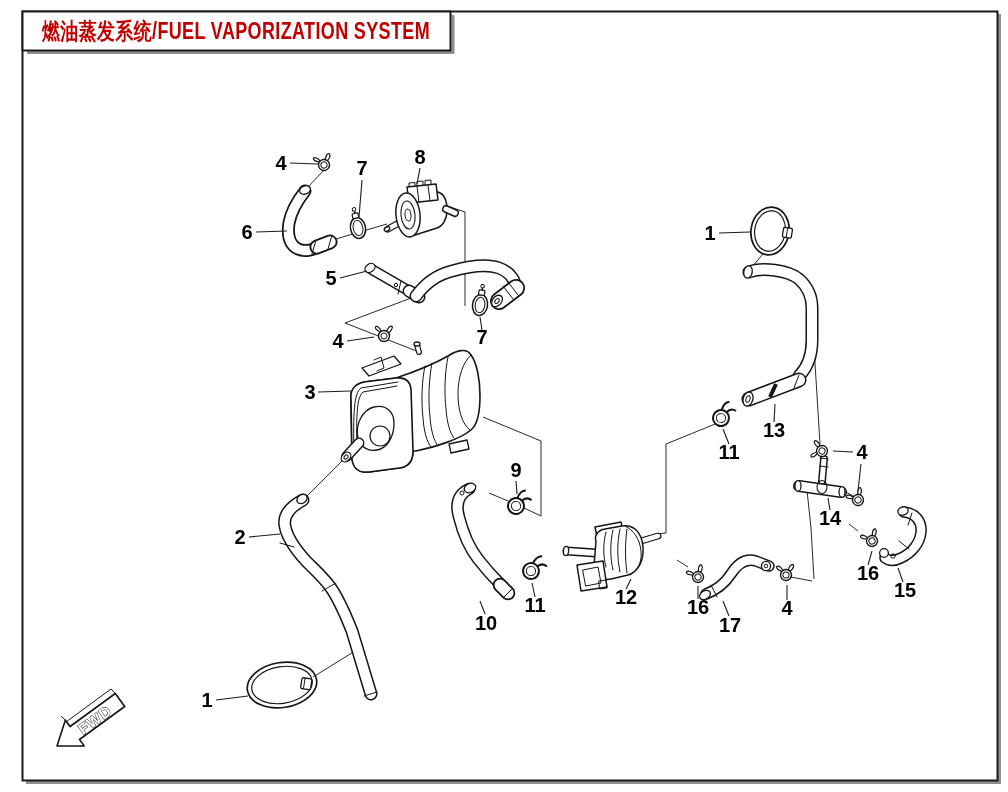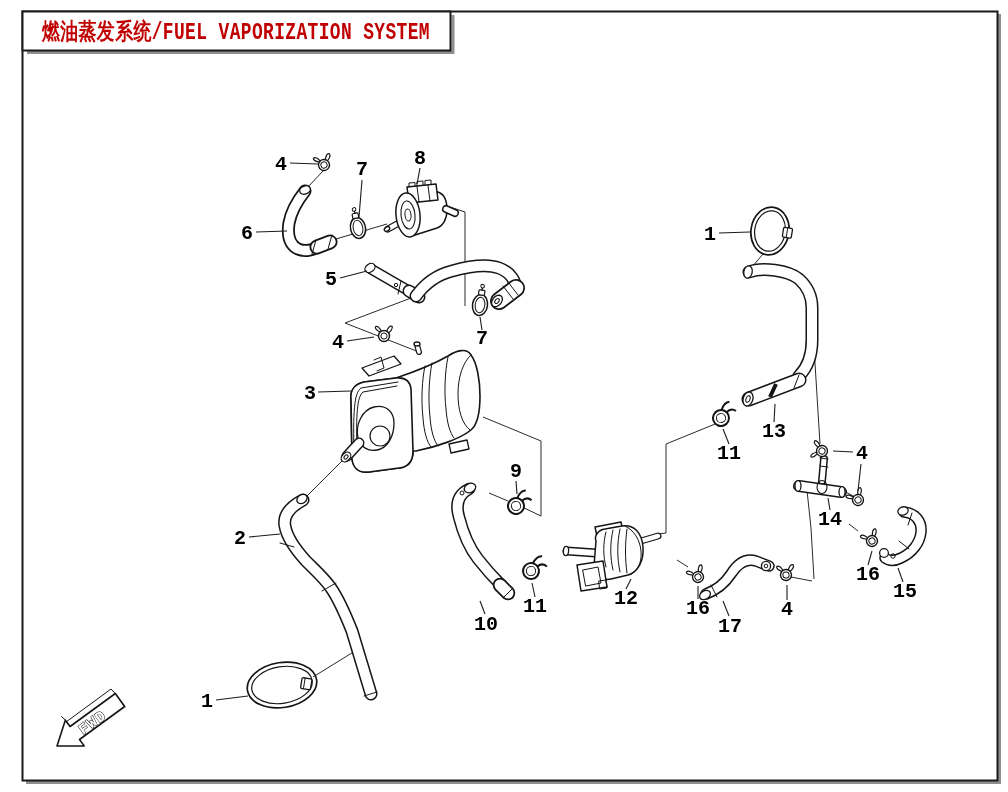--- a/index.html
+++ b/index.html
@@ -1,17 +1,17 @@
 <!DOCTYPE html>
 <html><head>
 <meta charset="utf-8">
 <style>
   html,body{margin:0;padding:0;background:#fff;}
   .page{position:relative;width:1008px;height:792px;background:#fff;overflow:hidden;
-        font-family:Liberation Mono, monospace;}
+        font-family:Liberation Sans, sans-serif;}
   svg{position:absolute;left:0;top:0;}
   
   .frame{fill:none;stroke:#1a1a1a;stroke-width:2;}
   .shadow{fill:none;stroke:#8f8f8f;stroke-width:3;}
   .titlebox{fill:#ffffff;stroke:#1a1a1a;stroke-width:2;}
   .title-text{font-weight:bold;font-size:23px;letter-spacing:.5px;}
   .callout{font-weight:bold;font-size:20px;fill:#000;text-anchor:middle;}
   .leader{stroke:#1c1c1c;stroke-width:1.1;fill:none;}
   .refline{stroke:#2a2a2a;stroke-width:1;fill:none;}
   .ln-thin{stroke:#151515;stroke-width:1;fill:none;stroke-linecap:round;}

